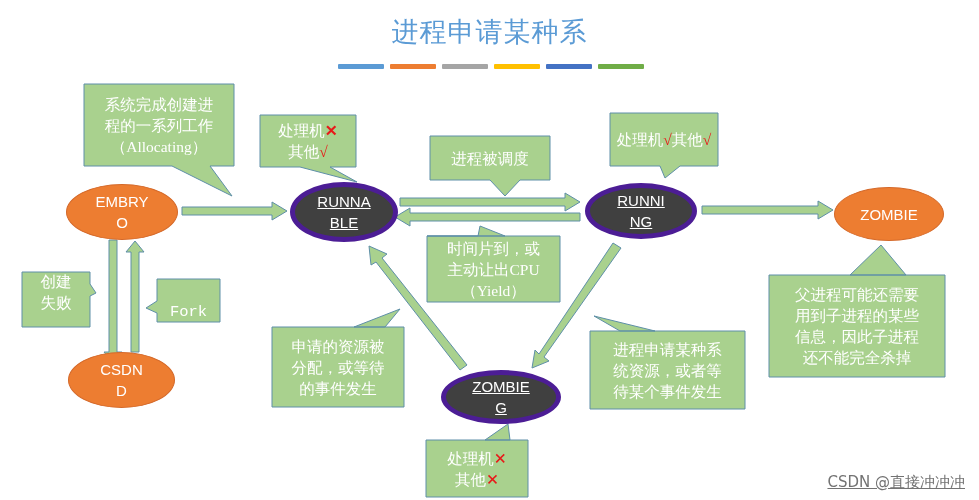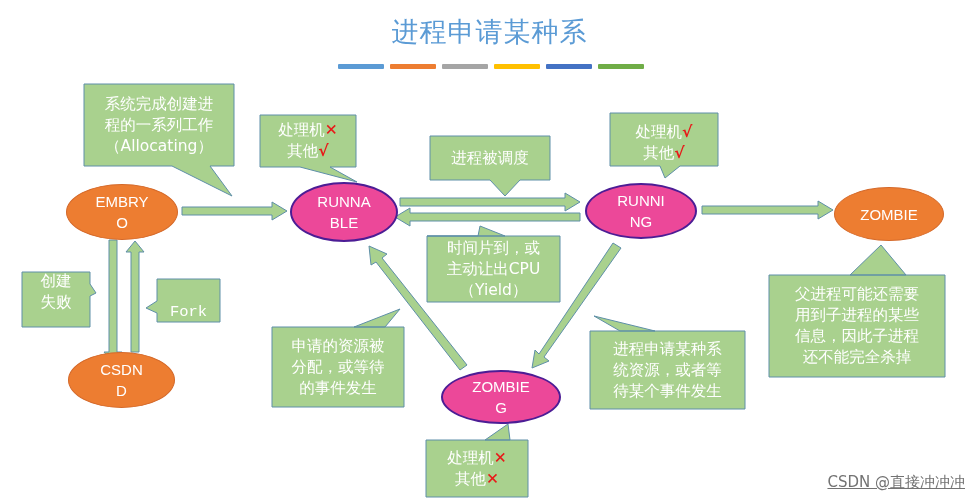--- a/index.html
+++ b/index.html
@@ -3,22 +3,22 @@
 <meta charset="utf-8">
 <style>
   html,body{margin:0;padding:0;background:#fff;}
   body{width:979px;height:500px;position:relative;overflow:hidden;font-family:"DejaVu Sans","Liberation Sans",sans-serif;}
   .title{position:absolute;left:0;top:14px;width:979px;text-align:center;font-size:27px;color:#5b9bd5;letter-spacing:1px;}
   .bars{position:absolute;top:64px;left:338px;display:flex;gap:6px;}
   .bars span{display:block;width:46px;height:5px;border-radius:1px;}
   svg.layer{position:absolute;left:0;top:0;}
   .node{position:absolute;border-radius:50%;color:#fff;font-size:15px;text-align:center;display:flex;align-items:center;justify-content:center;line-height:21px;font-family:"Liberation Sans",sans-serif;box-sizing:border-box;}
   .orange{background:#ed7d31;border:1px solid #d4692a;}
-  .blue{background:#ec4899;border:2px solid #4c1d95;}
-  .box{position:absolute;color:#fff;font-size:15.5px;text-align:center;line-height:21px;display:flex;align-items:center;justify-content:center;box-sizing:border-box;padding:2px 4px;white-space:pre-line;}
+  .blue{background:#404040;border:5px solid #4c1d95;text-decoration:underline;}
+  .box{position:absolute;color:#fff;font-size:15.5px;text-align:center;line-height:21px;display:flex;align-items:center;justify-content:center;box-sizing:border-box;padding:2px 4px;white-space:pre-line;font-family:Liberation Serif, serif;}
   .mark{color:#e81919;font-weight:bold;}
   .wm{position:absolute;right:14px;bottom:8px;color:#737373;font-size:15px;text-decoration:underline;}
 </style>
 </head>
 <body>
 
 <div class="title">进程申请某种系</div>
 <div class="bars">
   <span style="background:#5b9bd5"></span>
   <span style="background:#ed7d31"></span>
@@ -87,21 +87,21 @@
 程的一系列工作
 （Allocating）</div>
 
 <div class="box" style="left:260px;top:115px;width:96px;height:52px;flex-direction:column;">
   <div><span>处理机</span><span class="mark">✕</span></div>
   <div><span>其他</span><span class="mark">√</span></div>
 </div>
 
 <div class="box" style="left:430px;top:136px;width:120px;height:44px;">进程被调度</div>
 
-<div class="box" style="left:610px;top:113px;width:108px;height:53px;flex-direction:column;justify-content:flex-end;">
+<div class="box" style="left:610px;top:113px;width:108px;height:53px;flex-direction:row;">
   <div><span>处理机</span><span class="mark">√</span></div>
   <div><span>其他</span><span class="mark">√</span></div>
 </div>
 
 <div class="box" style="left:427px;top:236px;width:133px;height:66px;">时间片到，或
 主动让出CPU
 （Yield）</div>
 <div class="box" style="left:22px;top:264px;width:68px;height:55px;">创建
 失败</div>
 <div class="box" style="left:157px;top:286px;width:63px;height:52px;font-family:Liberation Mono, monospace;">Fork</div>

